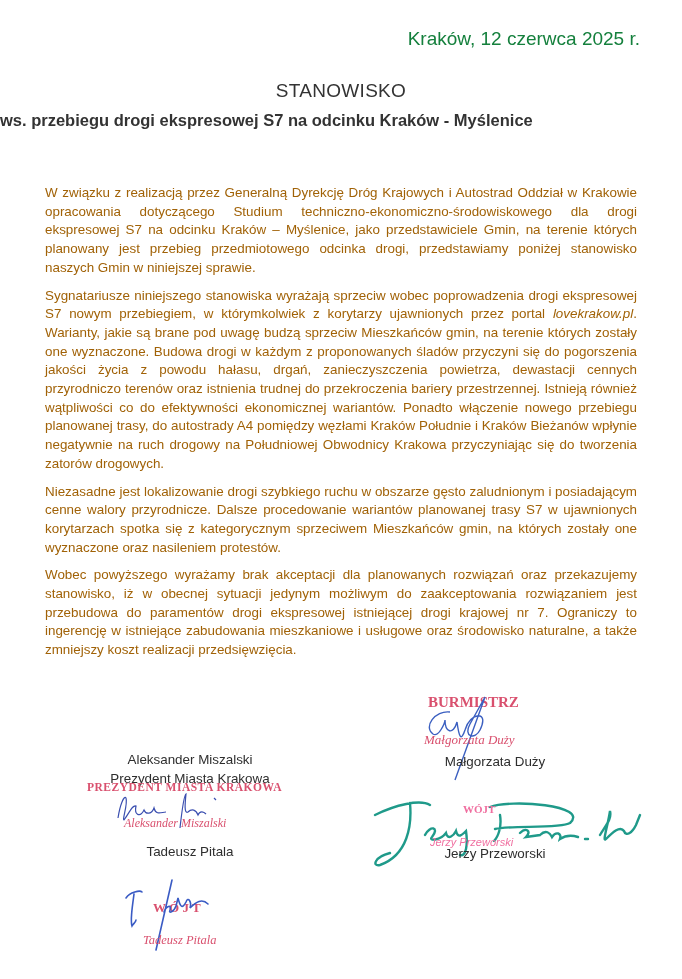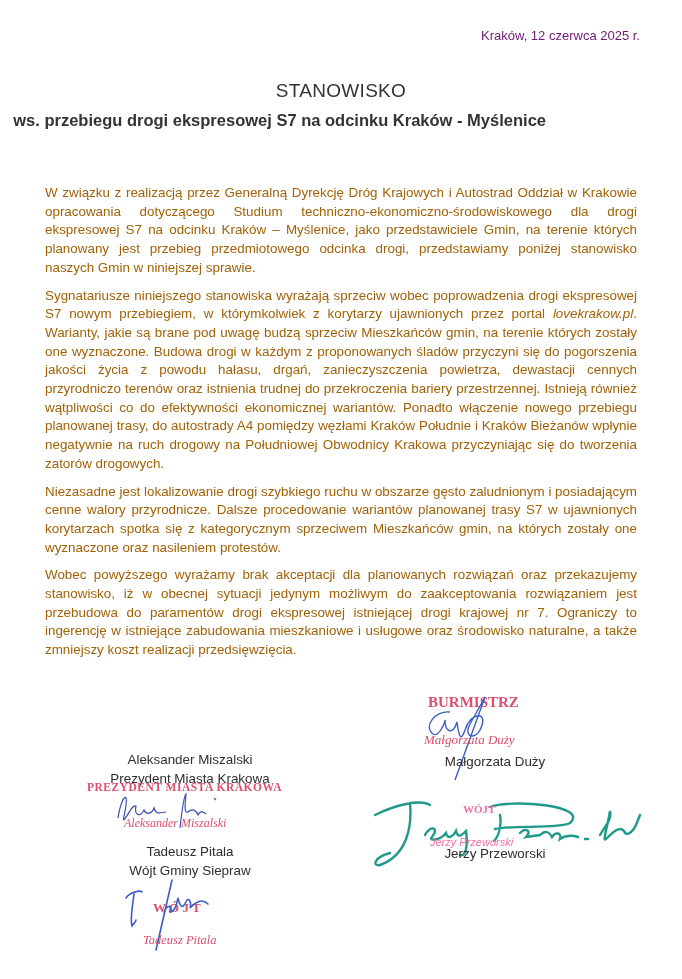--- a/index.html
+++ b/index.html
@@ -12,40 +12,40 @@
       height: 979px;
       position: relative;
       overflow: hidden;
       font-family: "Liberation Sans", sans-serif;
       color: #333333;
     }
     .date {
       position: absolute;
       top: 28px;
       right: 42px;
-      font-size: 13px;
-      color: #701a75;
+      font-size: 19px;
+      color: #15803d;
     }
     .title {
       position: absolute;
       top: 80px;
       left: 0;
       width: 682px;
       text-align: center;
       font-size: 19px;
       font-weight: normal;
       color: #333;
       letter-spacing: 0.3px;
     }
     .subtitle {
       position: absolute;
       top: 111px;
       left: 0;
       width: 546px;
-      text-align: right;
+      text-align: left;
       font-size: 16.5px;
       font-weight: bold;
       color: #333;
     }
     .body-text {
       position: absolute;
       top: 184px;
       left: 45px;
       width: 592px;
       font-size: 13.4px;
@@ -117,19 +117,18 @@
   <path d="M5 20 C25 10, 50 4, 60 10 M40 8 C42 30, 38 60, 10 70 C2 72, 4 62, 20 58 M55 40 C60 30, 70 32, 62 42 C58 46, 70 46, 76 38 C78 46, 84 40, 86 36 C88 44, 92 40, 96 36 C98 50, 96 62, 90 60 M120 12 C140 4, 220 10, 200 28 C190 34, 140 30, 125 34 M130 20 C132 32, 128 42, 124 46 M150 38 C156 32, 162 36, 156 42 L170 40 C176 34, 180 38, 182 42 C186 36, 192 38, 190 44 C196 40, 202 40, 208 42 M215 44 L218 44 M230 40 C236 30, 242 24, 240 16 C238 30, 232 48, 236 44 C242 38, 250 30, 254 36 C256 42, 262 38, 266 30 L270 20" fill="none" stroke="#1f9a8a" stroke-width="2.4" stroke-linecap="round"></path>
 </svg>
 <div class="stamp bold" style="left:463px; top:803px; font-size:11px; color:#f06fa0; font-family:Liberation Serif, serif;">WÓJT</div>
 <div class="stamp italic" style="left:430px; top:836px; font-size:11px; color:#f06fa0; font-family:'Liberation Sans', sans-serif;">Jerzy Przeworski</div>
 <div class="sig" style="left:330px; top:845px; width:330px;">
   <span class="name">Jerzy Przeworski</span>
 </div>
 
 <div class="sig" style="left:50px; top:843px; width:280px;">
   <span class="name">Tadeusz Pitala</span>
-  <span class="role">Wójt Gminy Siepraw</span>
 </div>
 <div class="stamp bold" style="left:153px; top:900px; font-size:13px;text-align:center;">W Ó J T</div>
 <svg class="signature" style="left:120px; top:880px;" width="120" height="80" viewBox="0 0 120 80">
   <path d="M6 18 C10 12, 20 10, 22 12 M14 14 C12 30, 10 40, 12 46 C13 44, 16 42, 16 40 M36 70 L52 0 M44 32 C46 26, 52 24, 50 30 C48 34, 54 32, 56 26 L58 18 C60 26, 62 30, 66 22 C68 16, 72 22, 70 28 C76 22, 82 18, 88 24" fill="none" stroke="#3a5bc4" stroke-width="1.6" stroke-linecap="round"></path>
 </svg>
 <div class="stamp italic" style="left:143px; top:933px; font-size:12.5px;">Tadeusz Pitala</div>
 
 </body></html>

